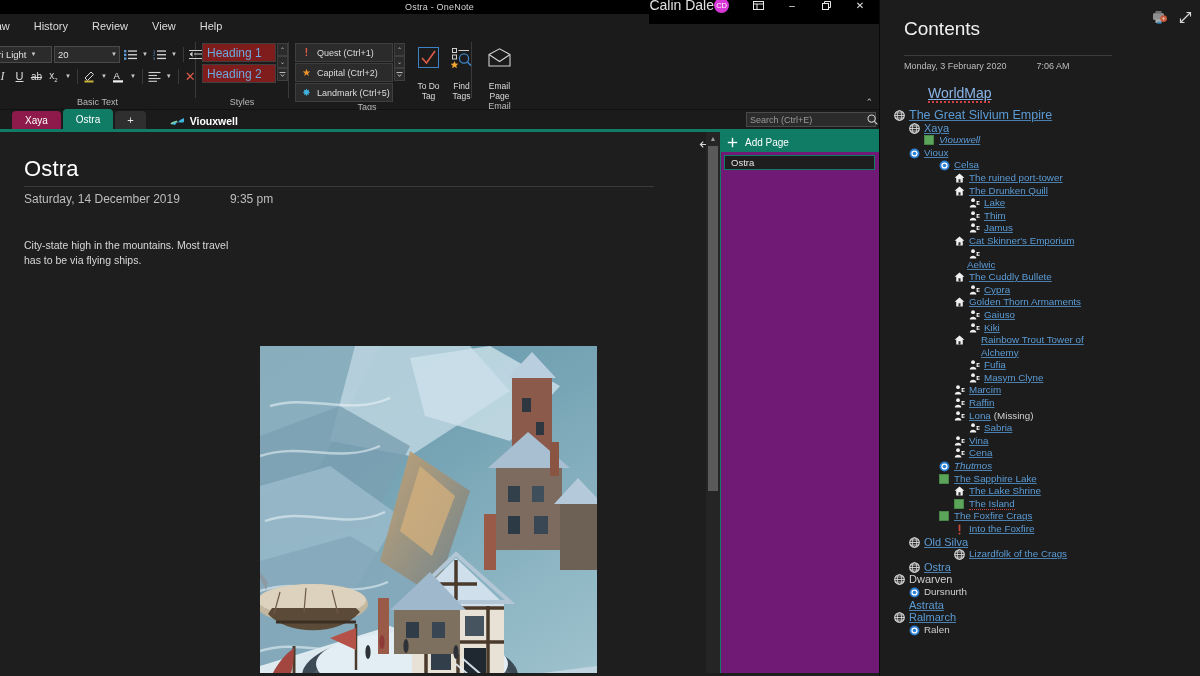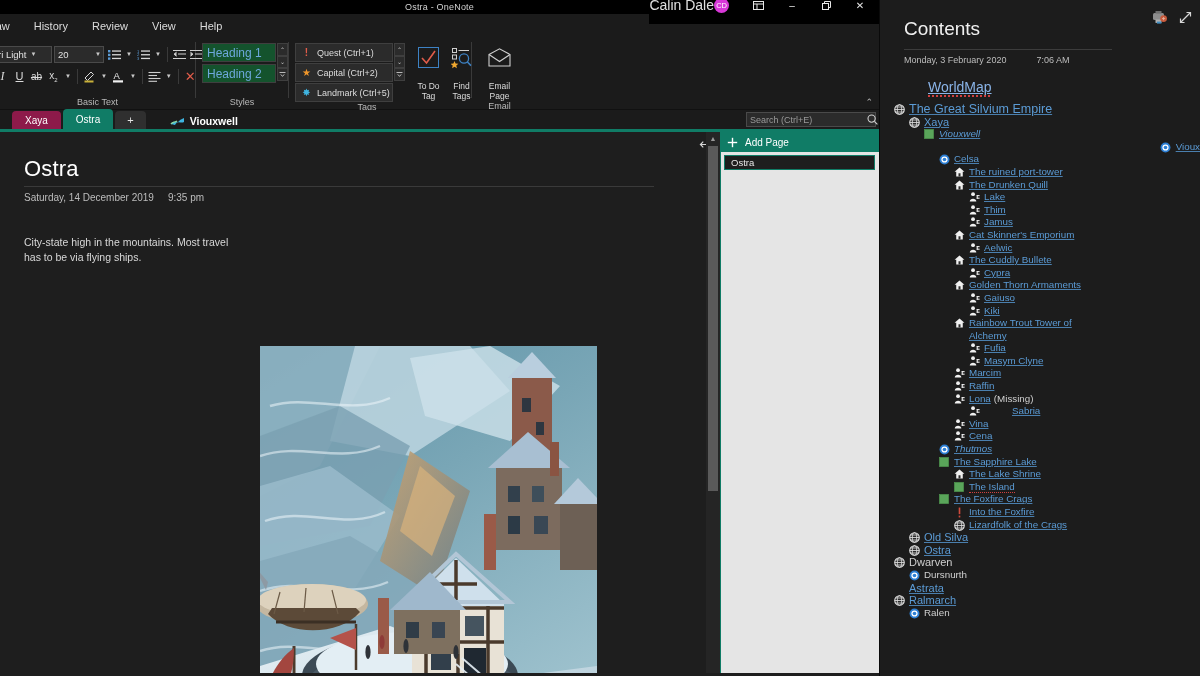--- a/index.html
+++ b/index.html
@@ -73,21 +73,21 @@
     min-width:17px; height:19px; display:flex; align-items:center; justify-content:center;
     font-size:11px; color:#dcdcdc; padding:0 2px; cursor:default; position:relative;
   }
   .tb-caret { font-size:6px; color:#c8c8c8; padding:0 3px; cursor:default; }
   .tb-div { width:1px; height:15px; background:#3a3a3a; margin:0 3px; }
 
   
   .styles-gallery { display:flex; }
   .styles-list { display:flex; flex-direction:column; gap:2px; }
   .style-item {
-    width:74px; height:19px; background:#14532d; border:1px solid #3f3f3f;
+    width:74px; height:19px; background:#7f1d1d; border:1px solid #3f3f3f;
     color:#6ea8dc; font-size:12px; display:flex; align-items:center; padding-left:4px;
     cursor:default;
   }
   .gal-scroll { display:flex; flex-direction:column; margin-left:1px; }
   .gal-btn {
     width:11px; height:12.6px; background:#2b2b2b; border:1px solid #3f3f3f;
     color:#c8c8c8; font-size:6px; display:flex; align-items:center; justify-content:center;
     cursor:default;
   }
 
@@ -148,21 +148,21 @@
   .expand-ico {
     position:absolute; right:6px; top:6px; font-size:12px; color:#d6d6d6;
     transform:rotate(45deg); cursor:default;
   }
   .page-title {
     margin:24px 0 0 24px; font-size:22px; color:#ffffff; font-weight:400;
     letter-spacing:.2px;
   }
   .title-rule { margin:4px 0 0 24px; width:630px; height:1px; background:#3a3a3a; }
   .page-datetime {
-    margin:5px 0 0 24px; display:flex; gap:14px; font-size:10px; color:#bdbdbd;
+    margin:5px 0 0 24px; display:flex; gap:50px; font-size:12px; color:#bdbdbd;
   }
   .page-body { margin:32px 0 0 24px; font-size:10.5px; color:#d8d8d8; line-height:15px; width:218px; }
 
   
   .art {
     position:absolute; left:260px; top:214px; width:337px; height:424px;
     overflow:hidden; background:#4a6d83;
   }
 
   
@@ -172,21 +172,21 @@
   .vscroll .arrow {
     height:12px; display:flex; align-items:center; justify-content:center;
     font-size:7px; color:#9a9a9a; cursor:default;
   }
   .vscroll .thumb {
     position:absolute; left:2px; top:14px; width:10px; height:345px;
     background:#5a5a5a; cursor:default;
   }
 
   
-  .pagelist { width:159px; background:#e5e5e5; border-left:1px solid #107c66; }
+  .pagelist { width:159px; background:#701a75; border-left:1px solid #107c66; }
   .add-page {
     height:20px; background:#107c66; display:flex; align-items:center; gap:7px;
     padding-left:6px; font-size:10px; color:#fff; cursor:default;
   }
   .pl-inner { padding:3px 4px 0 3px; }
   .page-entry {
     height:15px; background:#1e1e1e; border:1px solid #107c66;
     display:flex; align-items:center; padding-left:6px;
     font-size:9.5px; color:#e6e6e6; cursor:default;
   }
@@ -194,21 +194,21 @@
   
   #side-panel {
     width:321px; height:676px; background:#1c1c1c; position:relative;
     border-left:1px solid #0a0a0a; overflow:hidden;
   }
   .sp-tools {
     position:absolute; right:8px; top:10px; display:flex; align-items:center; gap:10px;
   }
   .sp-ico { cursor:default; }
   .sp-title {
-    margin:18px 0 9px 24px; font-size:19px; color:#f0f0f0; font-weight:400;
+    margin:18px 0 15px 24px; font-size:19px; color:#f0f0f0; font-weight:400;
   }
   .sp-rule { margin:6px 0 0 24px; width:208px; height:1px; background:#3c3c3c; }
   .sp-datetime {
     margin:5px 0 0 24px; display:flex; gap:30px; font-size:9px; color:#bdbdbd;
   }
   .sp-h1 {
     margin:14px 0 2px 24px; font-size:14px; color:#8ab4e8;
     text-decoration:underline; text-decoration-color:#8ab4e8;
     border-bottom:none; display:inline-block; position:relative;
     font-weight:400;
@@ -282,21 +282,21 @@
     <div class="ribbon">
 
       <div class="rgroup" style="width:195px;">
         <div class="rgroup-body" style="padding-left:0;">
           <div class="bt-col" style="margin-left:-6px;">
             <div class="bt-row">
               <div class="combo" style="width:58px;">
                 <span>ri Light</span>
                 <span class="caret">▼</span>
               </div>
-              <div class="combo" style="width:50px;">
+              <div class="combo" style="width:66px;">
                 <span>20</span>
                 <span class="caret" style="margin-left:auto;">▼</span>
               </div>
               <div class="tb-btn">
                 <svg class="i" width="13" height="11" viewBox="0 0 13 11">
                   <rect x="0" y="1" width="2.4" height="2.4" fill="#5b9bd5"></rect>
                     <rect x="4" y="1.4" width="9" height="1.3" fill="#d8d8d8"></rect>
                   <rect x="0" y="4.7" width="2.4" height="2.4" fill="#5b9bd5"></rect>
                     <rect x="4" y="5.1" width="9" height="1.3" fill="#d8d8d8"></rect>
                   <rect x="0" y="8.4" width="2.4" height="2.4" fill="#5b9bd5"></rect>
@@ -771,21 +771,21 @@
           <span><span class="tlabel">Xaya</span></span>
         </div>
         <div class="trow" style="padding-left: 42px;">
           <span class="tico">
             <svg class="i" width="10" height="10" viewBox="0 0 10 10">
               <rect x="0.5" y="0.5" width="9" height="9" fill="#5aa55a" stroke="#4c8f4c" stroke-width="0.8"></rect>
             </svg>
           </span>
           <span><span class="tlabel ital">Viouxwell</span></span>
         </div>
-        <div class="trow" style="padding-left: 27px; justify-content: flex-end;">
+        <div class="trow" style="padding-left: 27px;">
           <span class="tico">
             <svg class="i" width="11" height="11" viewBox="0 0 12 12">
               <circle cx="6" cy="6" r="5.4" fill="#2d7fd4"></circle>
               <circle cx="6" cy="6" r="3.4" fill="#ffffff"></circle>
               <circle cx="6" cy="6" r="2" fill="#2d7fd4"></circle>
             </svg>
           </span>
           <span><span class="tlabel">Vioux</span></span>
         </div>
         <div class="trow" style="padding-left: 57px;">
@@ -854,21 +854,21 @@
         </div>
         <div class="trow" style="padding-left: 72px;">
           <span class="tico">
             <svg class="i" width="11" height="10" viewBox="0 0 12 11">
               <path d="M6 0.6 L11.4 5.2 L9.6 5.2 L9.6 10.4 L2.4 10.4 L2.4 5.2 L0.6 5.2 Z" fill="#f0f0f0"></path>
               <rect x="4.9" y="6.9" width="2.2" height="3.5" fill="#2a2a2a"></rect>
             </svg>
           </span>
           <span><span class="tlabel">Cat Skinner's Emporium</span></span>
         </div>
-        <div class="trow" style="padding-left: 87px;">
+        <div class="trow" style="padding-left: 87px; flex-direction: column;">
           <span class="tico">
             <svg class="i" width="11" height="10" viewBox="0 0 12 11">
               <circle cx="4.4" cy="2.4" r="2.1" fill="#f0f0f0"></circle>
               <path d="M0.8 10.4 C0.8 6.6, 8 6.6, 8 10.4 Z" fill="#f0f0f0"></path>
               <rect x="8.4" y="3.4" width="3.2" height="1.2" fill="#f0f0f0"></rect>
               <rect x="8.4" y="6.2" width="3.2" height="1.2" fill="#f0f0f0"></rect>
               <rect x="8.4" y="3.4" width="1.2" height="4" fill="#f0f0f0"></rect>
             </svg>
           </span>
           <span><span class="tlabel">Aelwic</span></span>
@@ -920,21 +920,21 @@
             <svg class="i" width="11" height="10" viewBox="0 0 12 11">
               <circle cx="4.4" cy="2.4" r="2.1" fill="#f0f0f0"></circle>
               <path d="M0.8 10.4 C0.8 6.6, 8 6.6, 8 10.4 Z" fill="#f0f0f0"></path>
               <rect x="8.4" y="3.4" width="3.2" height="1.2" fill="#f0f0f0"></rect>
               <rect x="8.4" y="6.2" width="3.2" height="1.2" fill="#f0f0f0"></rect>
               <rect x="8.4" y="3.4" width="1.2" height="4" fill="#f0f0f0"></rect>
             </svg>
           </span>
           <span><span class="tlabel">Kiki</span></span>
         </div>
-        <div class="trow" style="padding-left: 72px;">
+        <div class="trow" style="padding-left: 72px; gap: 12px;">
           <span class="tico">
             <svg class="i" width="11" height="10" viewBox="0 0 12 11">
               <path d="M6 0.6 L11.4 5.2 L9.6 5.2 L9.6 10.4 L2.4 10.4 L2.4 5.2 L0.6 5.2 Z" fill="#f0f0f0"></path>
               <rect x="4.9" y="6.9" width="2.2" height="3.5" fill="#2a2a2a"></rect>
             </svg>
           </span>
           <span><span class="tlabel" style="display: inline-block; max-width: 112px;">Rainbow Trout Tower of Alchemy</span></span>
         </div>
         <div class="trow" style="padding-left: 87px;">
           <span class="tico">
@@ -989,21 +989,21 @@
             <svg class="i" width="11" height="10" viewBox="0 0 12 11">
               <circle cx="4.4" cy="2.4" r="2.1" fill="#f0f0f0"></circle>
               <path d="M0.8 10.4 C0.8 6.6, 8 6.6, 8 10.4 Z" fill="#f0f0f0"></path>
               <rect x="8.4" y="3.4" width="3.2" height="1.2" fill="#f0f0f0"></rect>
               <rect x="8.4" y="6.2" width="3.2" height="1.2" fill="#f0f0f0"></rect>
               <rect x="8.4" y="3.4" width="1.2" height="4" fill="#f0f0f0"></rect>
             </svg>
           </span>
           <span><span class="tlabel">Lona</span><span class="tsuffix">(Missing)</span></span>
         </div>
-        <div class="trow" style="padding-left: 87px; gap: 28px;">
+        <div class="trow" style="padding-left: 87px;">
           <span class="tico">
             <svg class="i" width="11" height="10" viewBox="0 0 12 11">
               <circle cx="4.4" cy="2.4" r="2.1" fill="#f0f0f0"></circle>
               <path d="M0.8 10.4 C0.8 6.6, 8 6.6, 8 10.4 Z" fill="#f0f0f0"></path>
               <rect x="8.4" y="3.4" width="3.2" height="1.2" fill="#f0f0f0"></rect>
               <rect x="8.4" y="6.2" width="3.2" height="1.2" fill="#f0f0f0"></rect>
               <rect x="8.4" y="3.4" width="1.2" height="4" fill="#f0f0f0"></rect>
             </svg>
           </span>
           <span><span class="tlabel">Sabria</span></span>
@@ -1077,43 +1077,43 @@
         </div>
         <div class="trow" style="padding-left: 72px;">
           <span class="tico">
             <svg class="i" width="9" height="11" viewBox="0 0 9 12">
               <rect x="3.6" y="0.6" width="1.8" height="7.2" fill="#d04a3c"></rect>
               <rect x="3.6" y="9.4" width="1.8" height="2" fill="#d04a3c"></rect>
             </svg>
           </span>
           <span><span class="tlabel">Into the Foxfire</span></span>
         </div>
-        <div class="trow" style="padding-left: 72px;">
+        <div class="trow" style="padding-left: 27px; font-size: 11px;">
           <span class="tico">
             <svg class="i" width="11" height="11" viewBox="0 0 12 12">
               <circle cx="6" cy="6" r="5.2" fill="#2a2a2a" stroke="#e2e2e2" stroke-width="1.2"></circle>
               <ellipse cx="6" cy="6" rx="2.4" ry="5.2" fill="none" stroke="#e2e2e2" stroke-width="0.9"></ellipse>
               <line x1="0.9" y1="6" x2="11.1" y2="6" stroke="#e2e2e2" stroke-width="0.9"></line>
               <line x1="1.7" y1="3.3" x2="10.3" y2="3.3" stroke="#e2e2e2" stroke-width="0.8"></line>
               <line x1="1.7" y1="8.7" x2="10.3" y2="8.7" stroke="#e2e2e2" stroke-width="0.8"></line>
             </svg>
           </span>
-          <span><span class="tlabel">Lizardfolk of the Crags</span></span>
-        </div>
-        <div class="trow" style="padding-left: 27px; font-size: 11px;">
+          <span><span class="tlabel">Old Silva</span></span>
+        </div>
+        <div class="trow" style="padding-left: 72px;">
           <span class="tico">
             <svg class="i" width="11" height="11" viewBox="0 0 12 12">
               <circle cx="6" cy="6" r="5.2" fill="#2a2a2a" stroke="#e2e2e2" stroke-width="1.2"></circle>
               <ellipse cx="6" cy="6" rx="2.4" ry="5.2" fill="none" stroke="#e2e2e2" stroke-width="0.9"></ellipse>
               <line x1="0.9" y1="6" x2="11.1" y2="6" stroke="#e2e2e2" stroke-width="0.9"></line>
               <line x1="1.7" y1="3.3" x2="10.3" y2="3.3" stroke="#e2e2e2" stroke-width="0.8"></line>
               <line x1="1.7" y1="8.7" x2="10.3" y2="8.7" stroke="#e2e2e2" stroke-width="0.8"></line>
             </svg>
           </span>
-          <span><span class="tlabel">Old Silva</span></span>
+          <span><span class="tlabel">Lizardfolk of the Crags</span></span>
         </div>
         <div class="trow" style="padding-left: 27px; font-size: 11px;">
           <span class="tico">
             <svg class="i" width="11" height="11" viewBox="0 0 12 12">
               <circle cx="6" cy="6" r="5.2" fill="#2a2a2a" stroke="#e2e2e2" stroke-width="1.2"></circle>
               <ellipse cx="6" cy="6" rx="2.4" ry="5.2" fill="none" stroke="#e2e2e2" stroke-width="0.9"></ellipse>
               <line x1="0.9" y1="6" x2="11.1" y2="6" stroke="#e2e2e2" stroke-width="0.9"></line>
               <line x1="1.7" y1="3.3" x2="10.3" y2="3.3" stroke="#e2e2e2" stroke-width="0.8"></line>
               <line x1="1.7" y1="8.7" x2="10.3" y2="8.7" stroke="#e2e2e2" stroke-width="0.8"></line>
             </svg>

